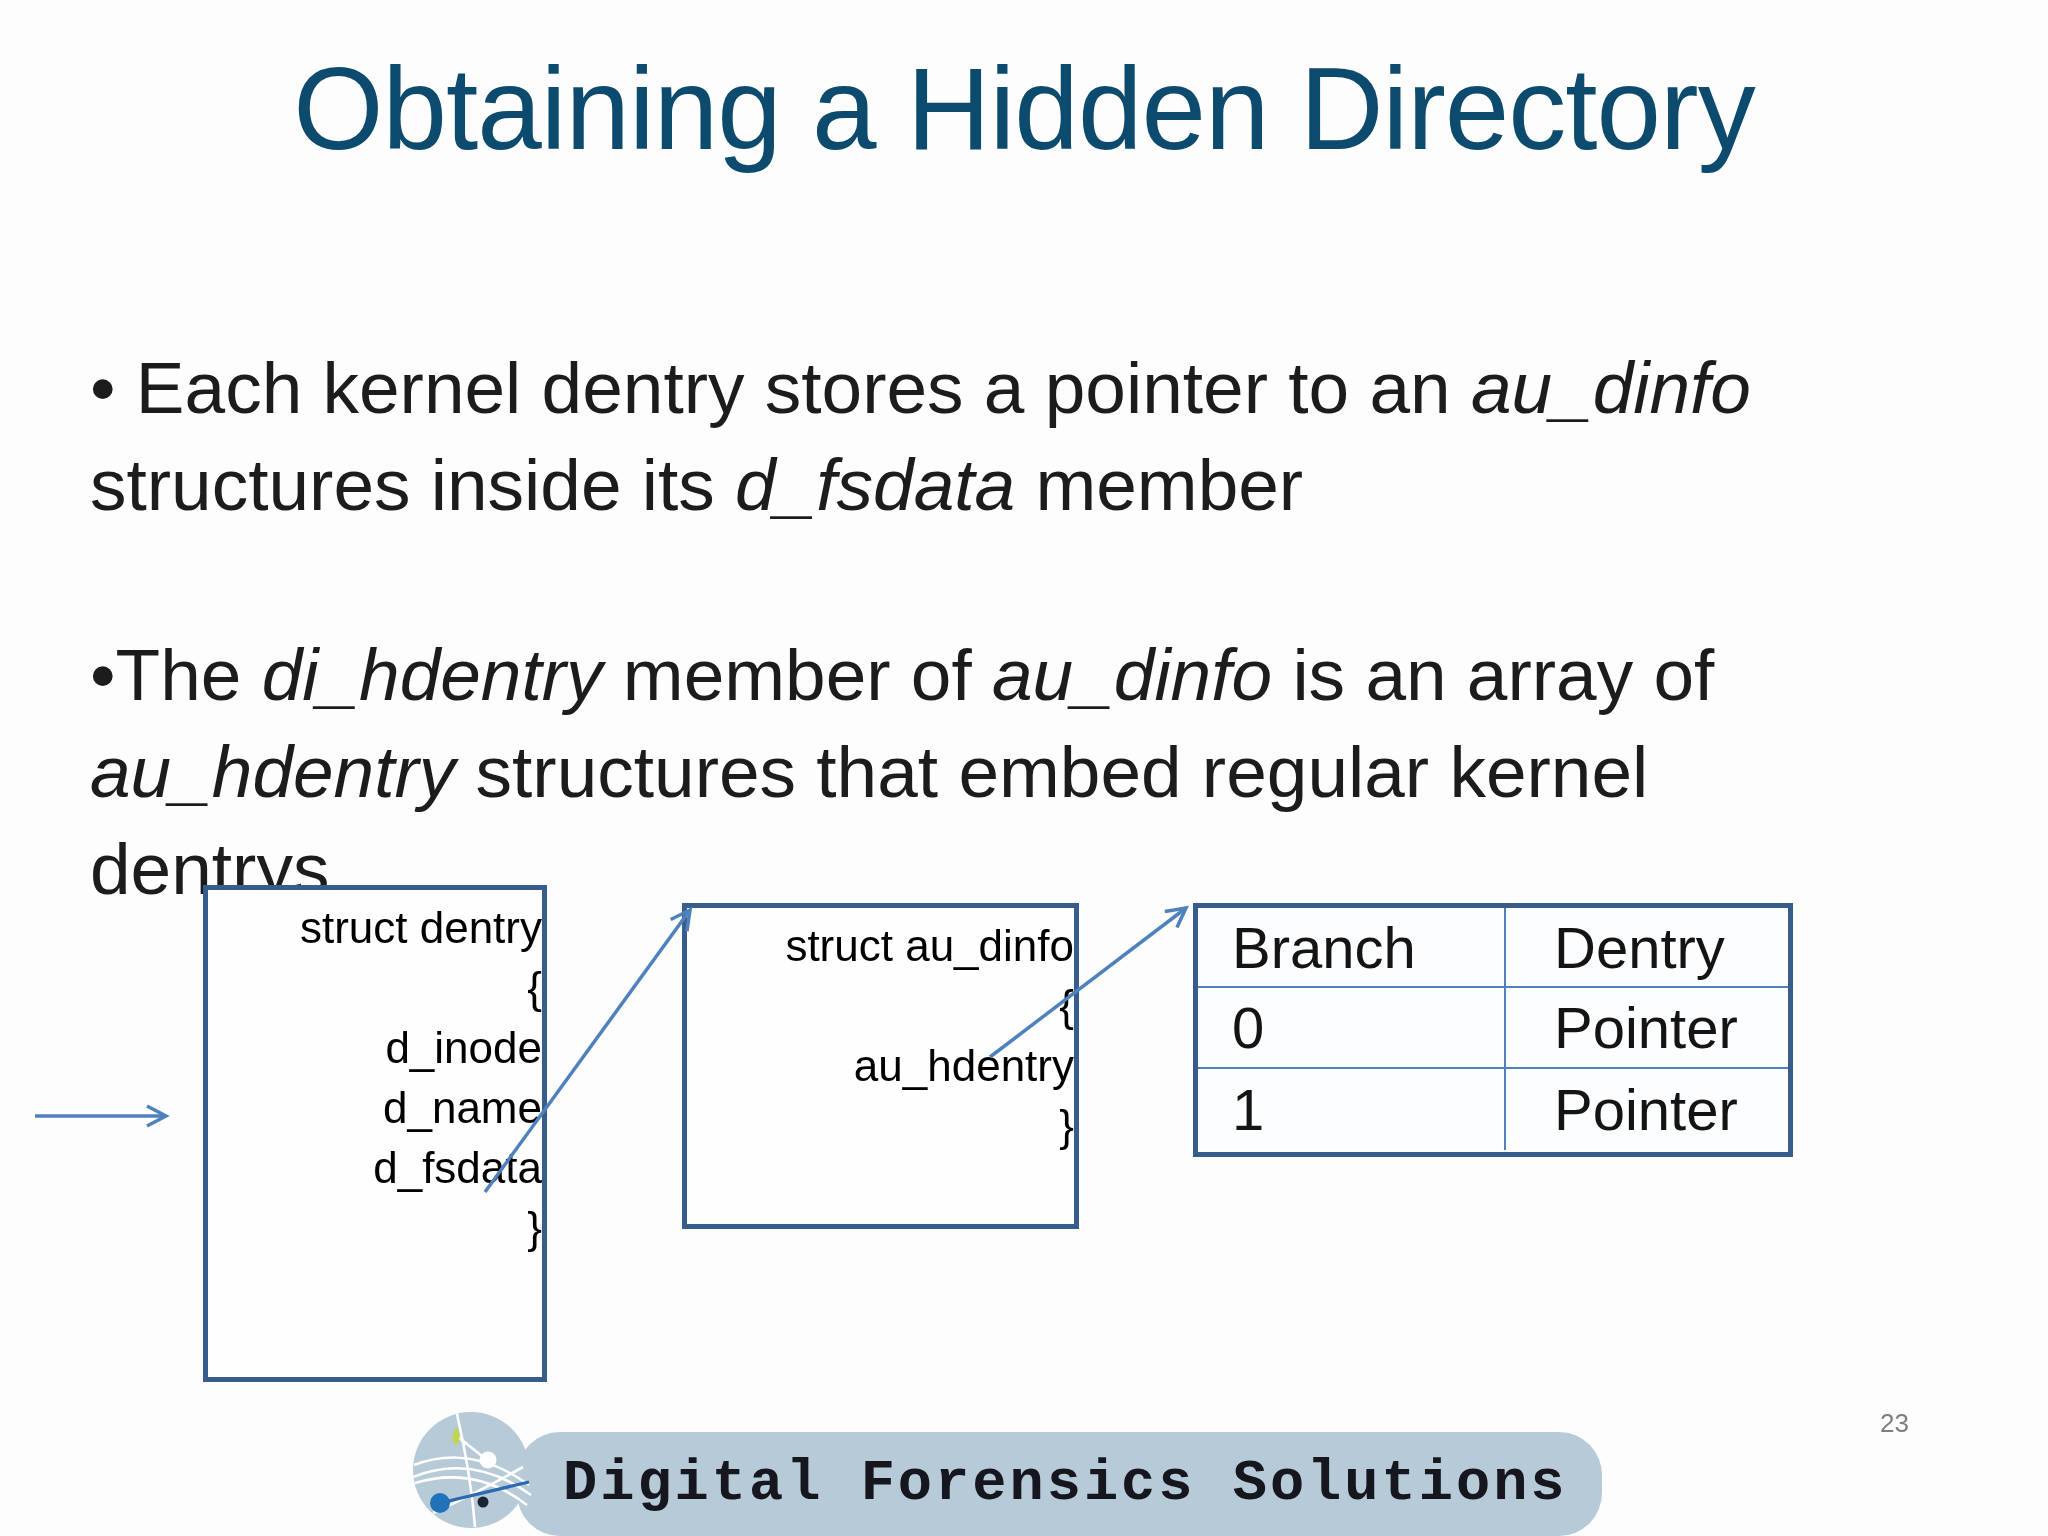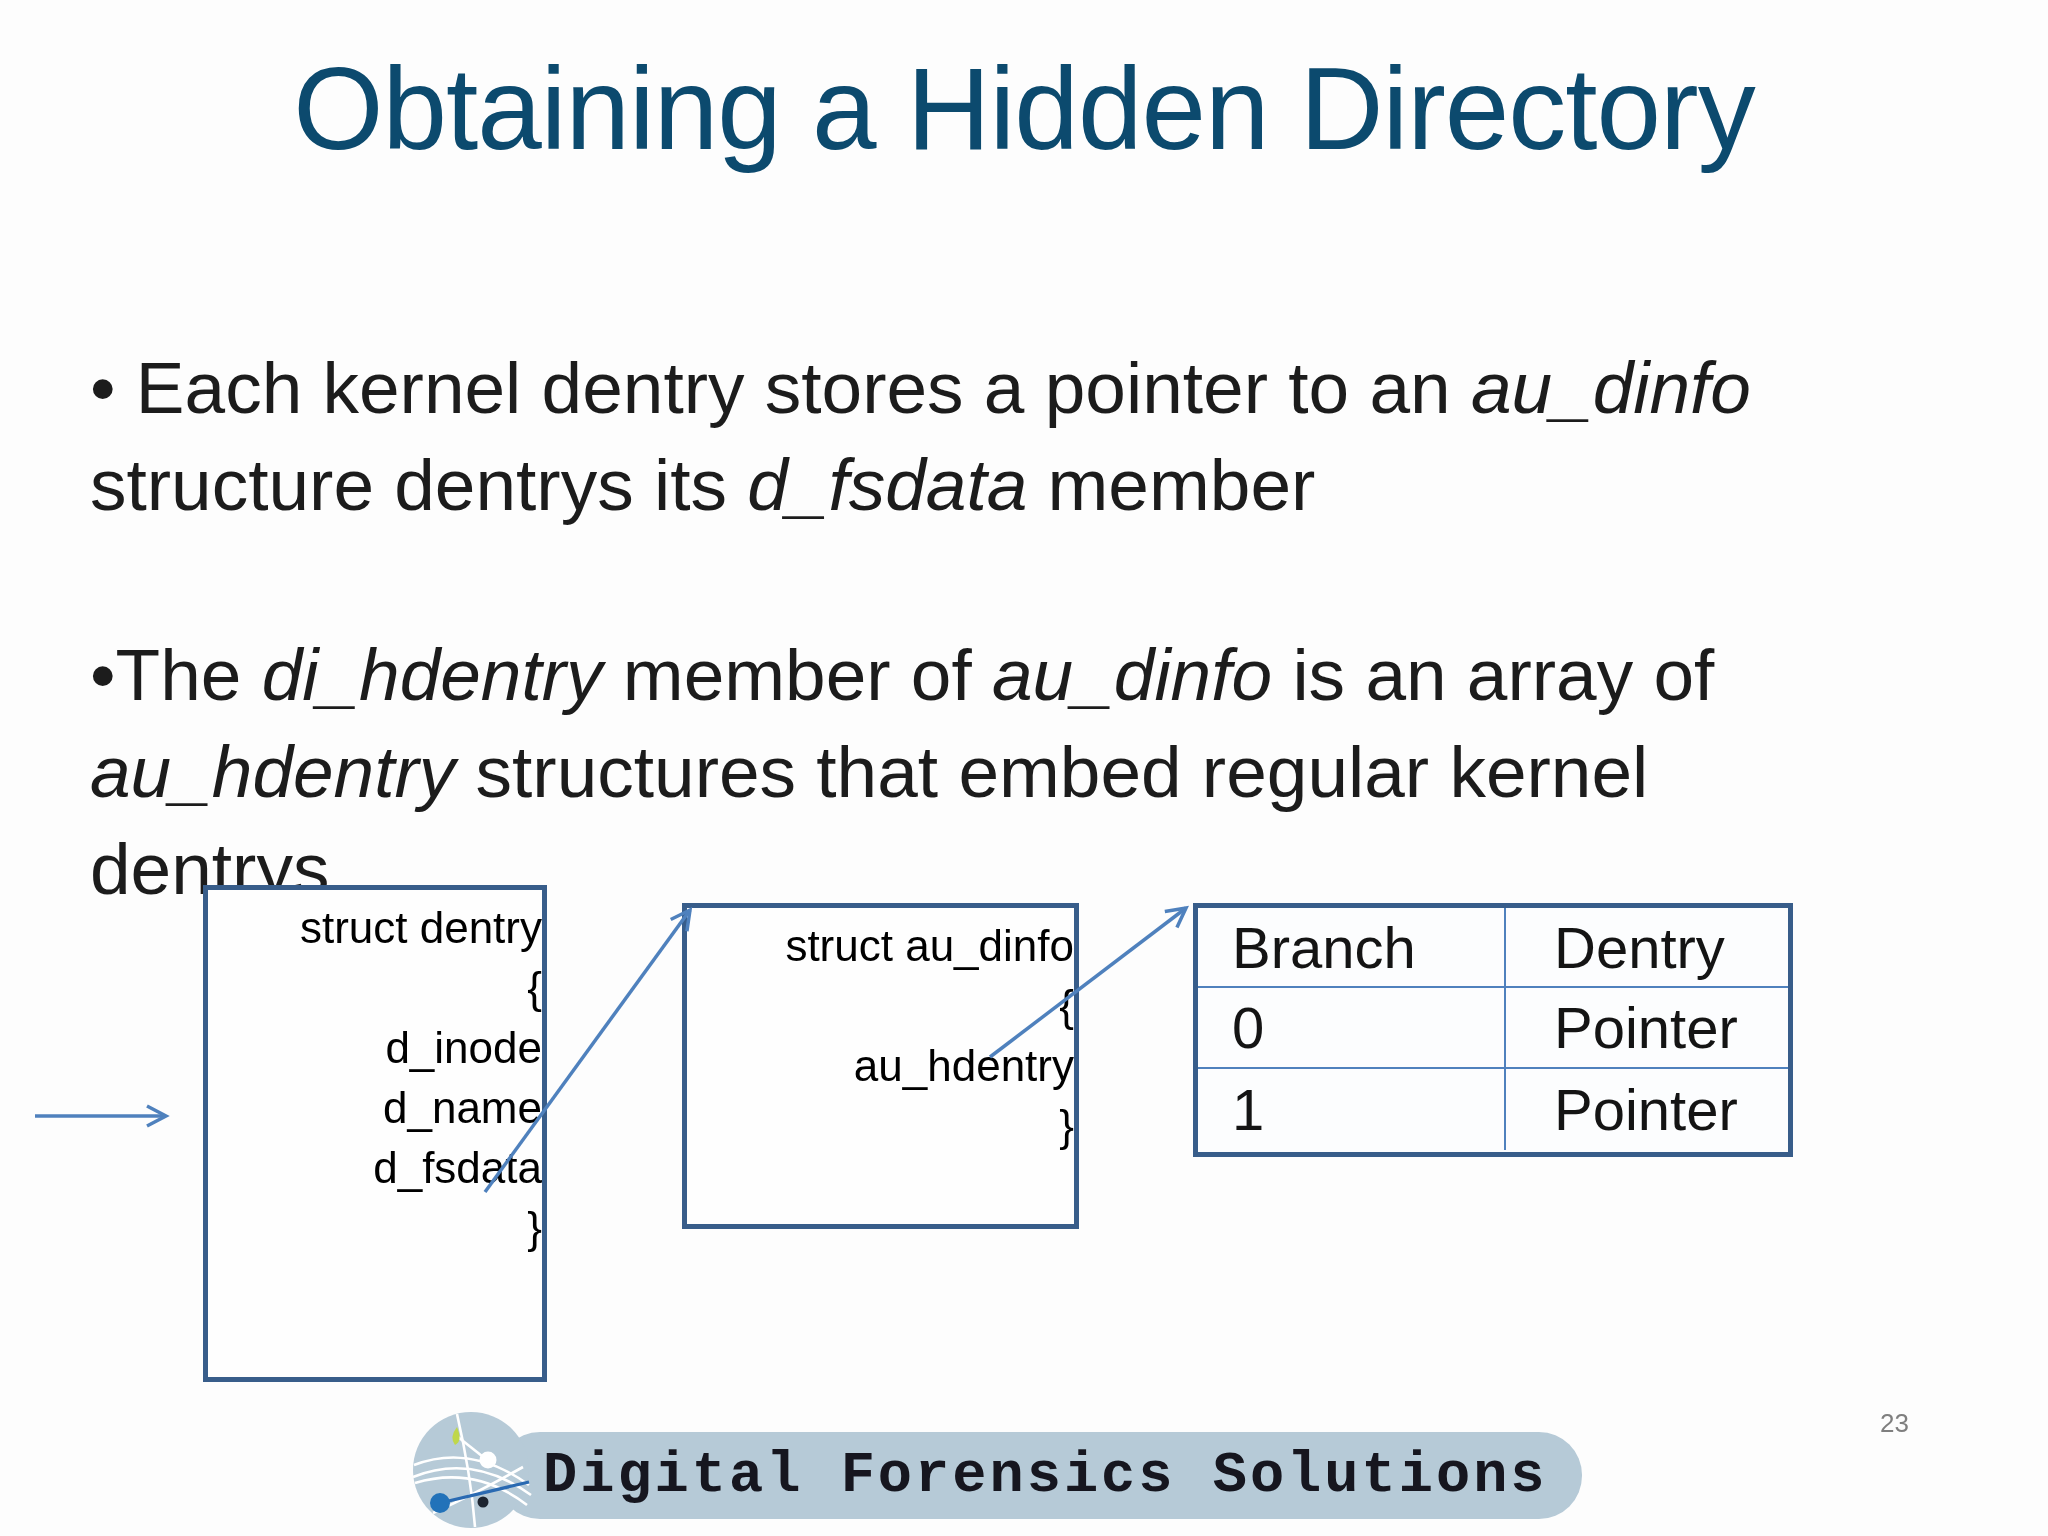--- a/index.html
+++ b/index.html
@@ -31,21 +31,21 @@
     border:5px solid var(--box-border,#385d8a);background:#fcfdfe;font-size:58px;color:#141414;
   }
   .trow{display:flex;box-sizing:border-box;height:81px;}
   .trow.hd{height:80px;}
   .trow:not(:last-child){border-bottom:2px solid var(--table-grid,#4f81bd);}
   .tc{box-sizing:border-box;display:flex;align-items:center;padding-left:34px;}
   .tc.c1{width:306px;}
   .tc.c2{flex:1;border-left:2px solid var(--table-grid,#4f81bd);padding-left:48px;}
   .arrow-layer{position:absolute;left:0;top:0;pointer-events:none;}
   .footer-pill{
-    position:absolute;left:497px;top:1432px;width:1085px;height:87px;border-radius:43px;
+    position:absolute;left:517px;top:1432px;width:1085px;height:104px;border-radius:43px;
     background:var(--pill-fill,#b6cad7);display:flex;align-items:center;
   }
   .footer-text{
     font-family:"Liberation Mono","DejaVu Sans Mono",monospace;
     font-size:57px;font-weight:600;letter-spacing:3px;color:var(--footer-text,#16161f);
     padding-left:46px;white-space:nowrap;
   }
   .logo{position:absolute;left:405px;top:1405px;}
   .pagenum{
     position:absolute;left:1880px;top:1408px;font-size:26px;color:var(--page-number,#7f7f7f);
@@ -53,21 +53,21 @@
 </style>
 </head>
 <body>
 
 <div id="slide">
 
   <div class="title">Obtaining a Hidden Directory</div>
 
   <p class="bullet b1">
     <span>• Each kernel dentry stores a pointer to an </span><span class="it">au_dinfo</span><br>
-    <span>structure dentrys its </span><span class="it">d_fsdata</span><span> member</span>
+    <span>structures inside its </span><span class="it">d_fsdata</span><span> member</span>
   </p>
 
   <p class="bullet b2">
     <span>•The </span><span class="it">di_hdentry</span><span> member of </span><span class="it">au_dinfo</span><span> is an array of</span><br>
     <span class="it">au_hdentry</span><span> structures that embed regular kernel</span><br>
     <span>dentrys</span>
   </p>
 
   <div class="structbox box-dentry">
     <div class="inner">

